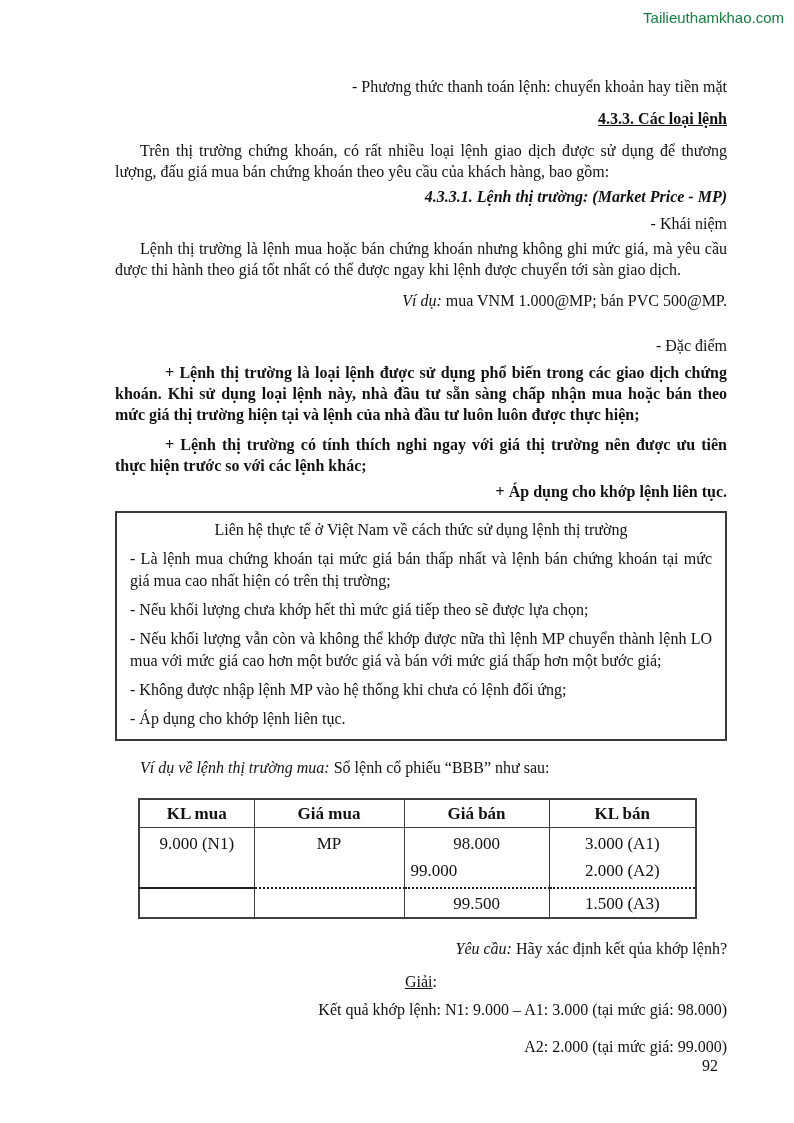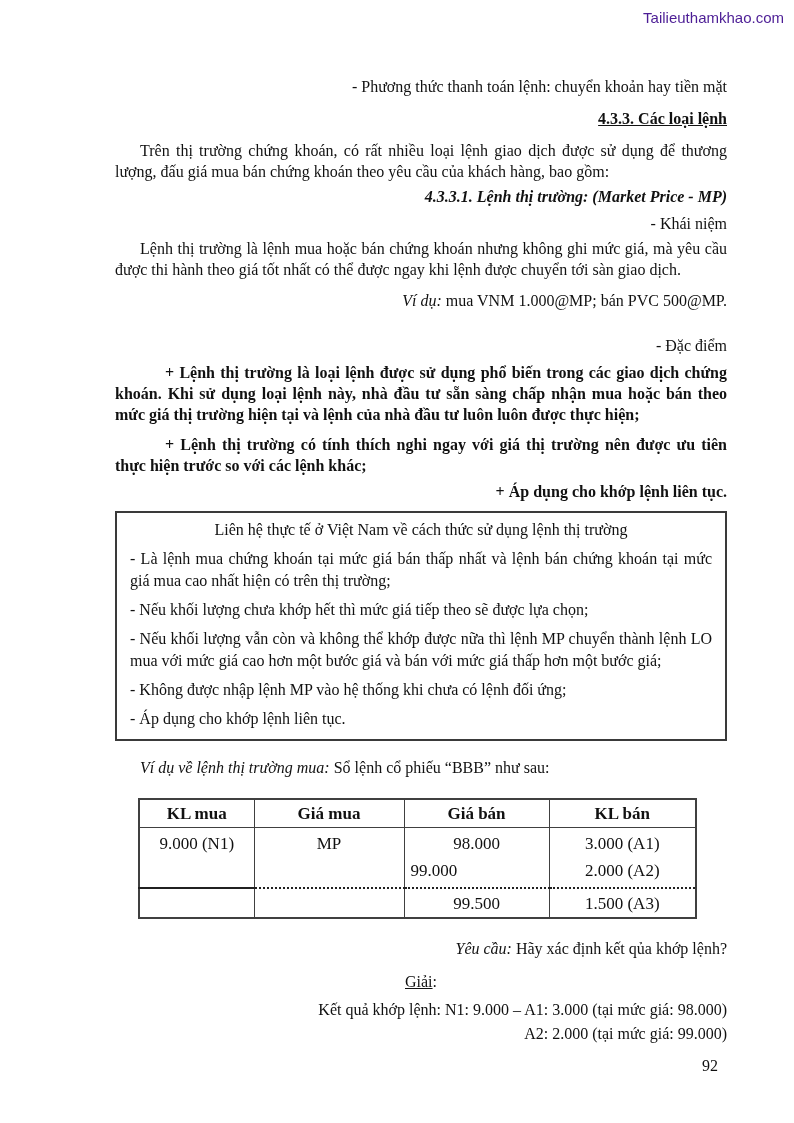--- a/index.html
+++ b/index.html
@@ -8,21 +8,21 @@
     width: 794px; height: 1123px;
     font-family: "Liberation Serif", "DejaVu Serif", serif;
     font-size: 16px; line-height: 21px; color: #111111;
     position: relative; overflow: hidden;
   }
   .page { position: absolute; inset: 0; background: #ffffff; }
 
   .watermark {
     position: absolute; top: 7px; right: 10px;
     font-family: "Liberation Sans", sans-serif;
-    font-size: 15px; color: #4c1d95;
+    font-size: 15px; color: #15803d;
     text-shadow: 1px 1px 0 #ffffff;
   }
 
   .content { position: absolute; left: 115px; top: 76px; width: 612px; }
 
   .para { text-align: justify; }
   .line { text-align: right; }
   .ind1 { padding-left: 25px; }
   .ti1 { text-indent: 25px; }
   .ti2 { text-indent: 50px; font-weight: bold; }
@@ -71,21 +71,21 @@
   tr.row-block1 td { height: 56px; padding-top: 5px; }
   tr.row-block1 td.sep-solid { border-bottom: 2px solid #202020; }
   tr.row-block1 td.sep-dot   { border-bottom: 2px dotted #202020; }
   tr.row-block2 td { height: 30px; padding-top: 4px; }
   .cell-line { height: 27px; }
   .cell-line.left { text-align: left; padding-left: 6px; }
 
   .p-requirement { padding-left: 25px; margin-top: 19px; margin-bottom: 12px; }
   .p-giai { text-align: center; margin-bottom: 7px; }
   .p-giai .u { text-decoration: underline; }
-  .p-result1 { padding-left: 12px; margin-bottom: 3px; font-family: Liberation Serif, serif; }
+  .p-result1 { padding-left: 12px; margin-bottom: 16px; font-family: Liberation Serif, serif; }
   .p-result2 { padding-left: 248px; }
 
   .page-number { position: absolute; top: 1055px; right: 76px; font-size: 16px; }
 </style>
 </head>
 <body>
 
 <div class="page">
 
   <div class="watermark">Tailieuthamkhao.com</div>

